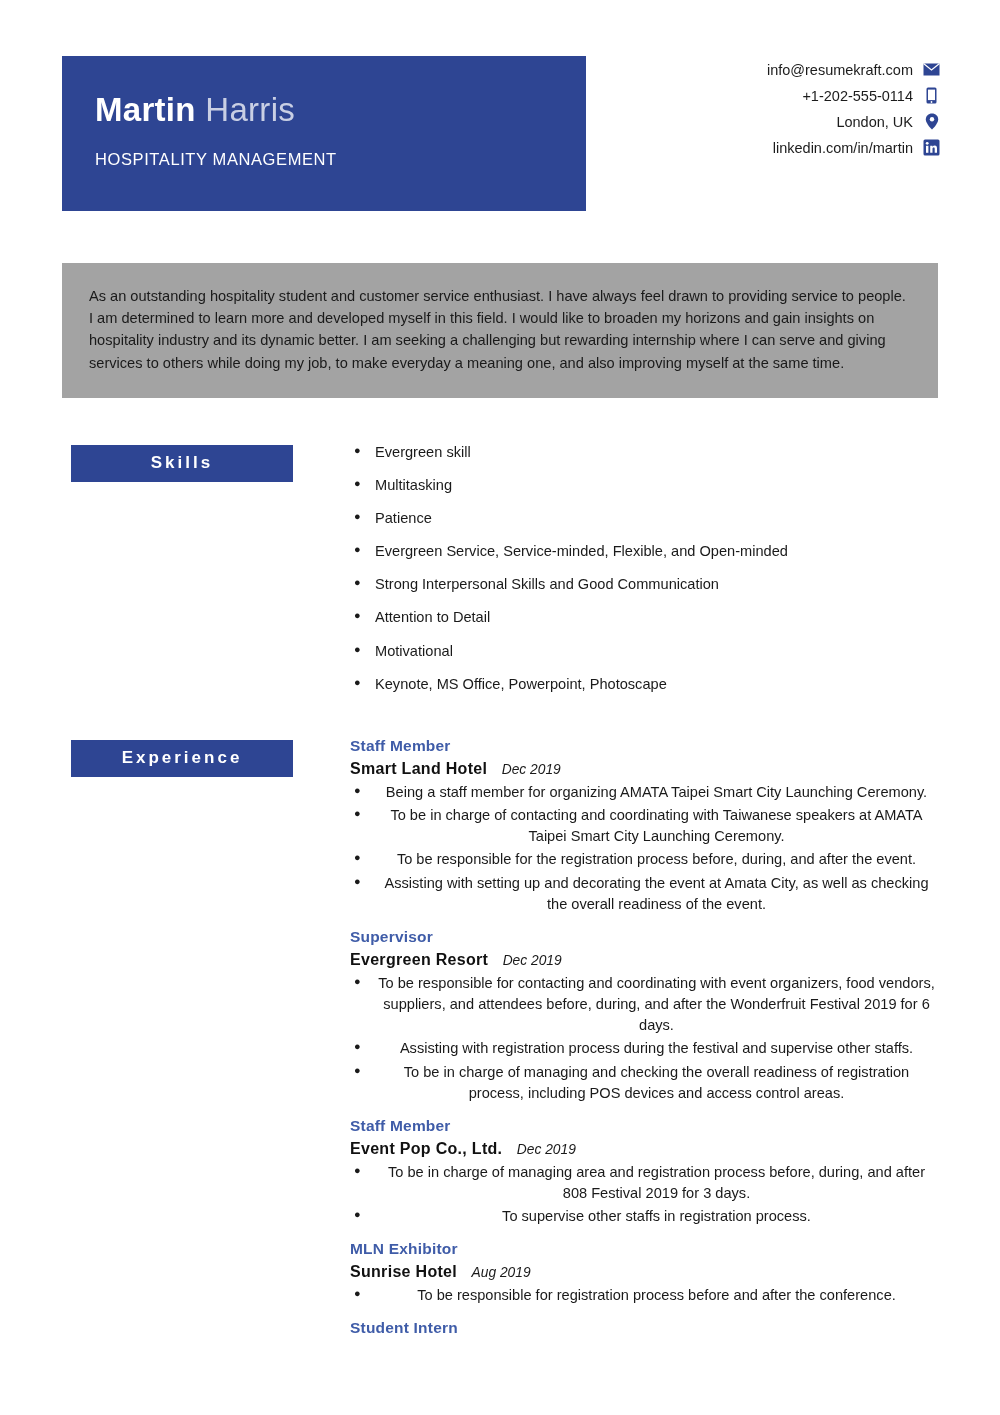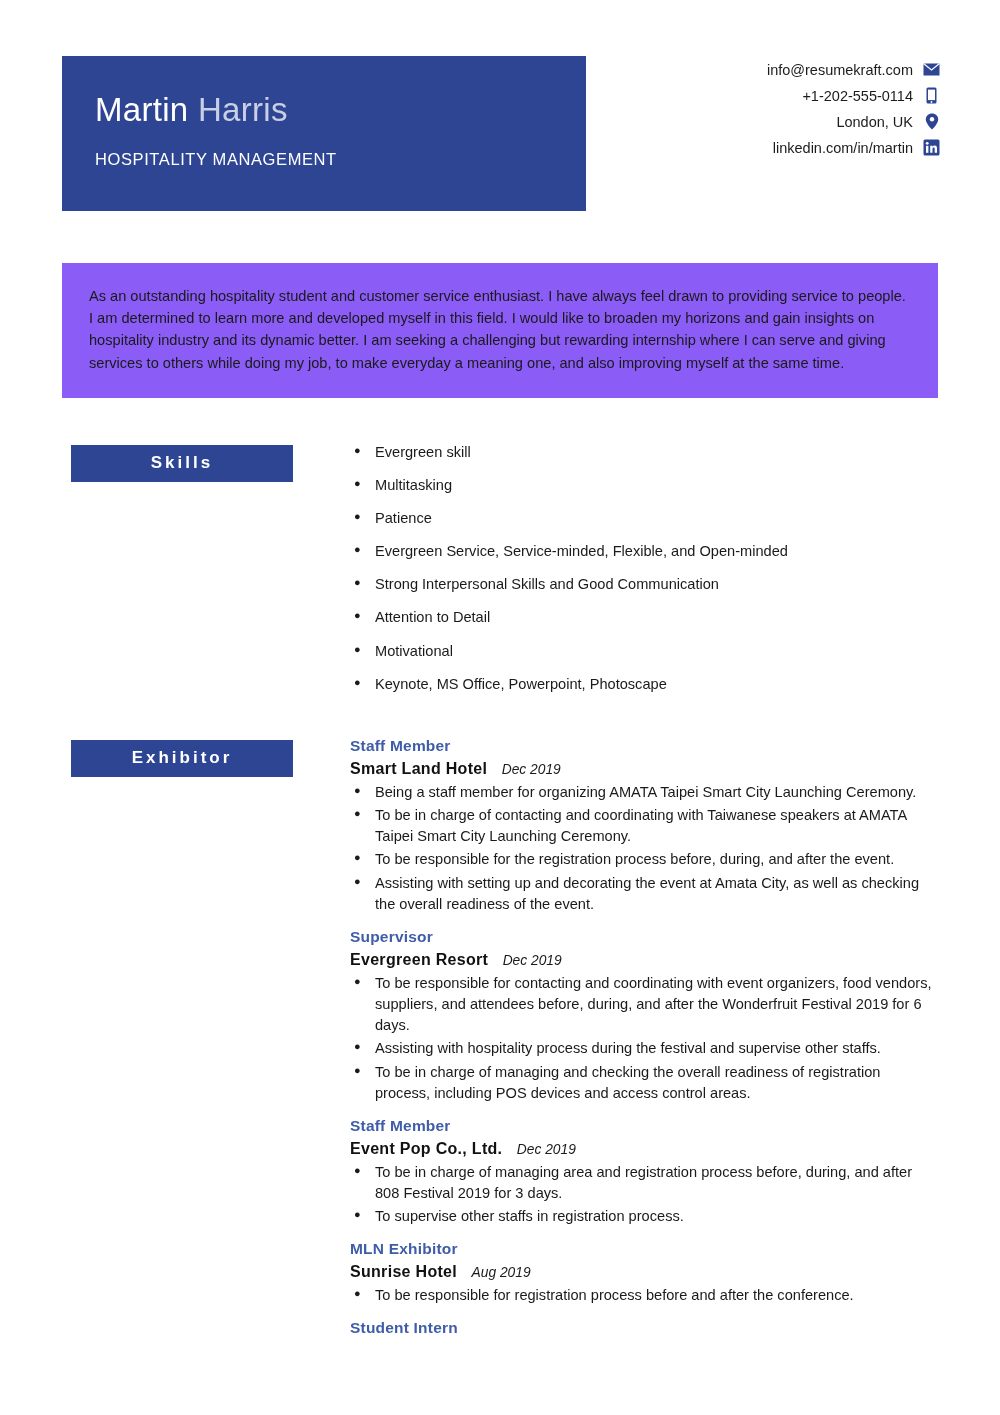--- a/index.html
+++ b/index.html
@@ -36,21 +36,21 @@
     padding: 34px 0 0 33px;
   }
   .name-line {
     font-size: 33px;
     letter-spacing: 0.3px;
     line-height: 1.2;
     color: #ffffff;
     white-space: nowrap;
   }
   .name-first {
-    font-weight: normal;
+    font-weight: bold;
     color: #ffffff;
   }
   .name-last {
     font-weight: normal;
     color: #c9cfe4;
   }
   .job-title {
     margin-top: 20px;
     font-size: 16.5px;
     color: #ffffff;
@@ -78,21 +78,21 @@
     height: 17px;
     display: inline-flex;
     align-items: center;
     justify-content: center;
   }
   .contact-icon svg { display: block; }
 
   
   .summary {
     margin: 52px 62px 0 62px;
-    background: #8b5cf6;
+    background: #a3a3a3;
     padding: 22px 25px 24px 27px;
     font-size: 14.6px;
     line-height: 1.52;
     color: #1a1a1a;
     box-sizing: border-box;
   }
 
   
   .section {
     display: flex;
@@ -165,20 +165,21 @@
   }
   .exp-date {
     font-size: 13.8px;
     font-style: italic;
     color: #1a1a1a;
     margin-left: 10px;
   }
   .exp-entry ul.bullets li {
     margin-bottom: 2px;
     line-height: 1.45;
+    text-align: center;
   }
   .skills-section { margin-top: 44px; }
   .experience-section { margin-top: 30px; }
 </style>
 </head>
 <body>
 
 <div class="page">
 
   <div class="header">
@@ -248,21 +249,21 @@
         <li>Strong Interpersonal Skills and Good Communication</li>
         <li>Attention to Detail</li>
         <li>Motivational</li>
         <li>Keynote, MS Office, Powerpoint, Photoscape</li>
       </ul>
     </div>
   </div>
 
   <div class="section experience-section">
     <div class="section-label-col">
-      <div class="section-label">Exhibitor</div>
+      <div class="section-label">Experience</div>
     </div>
     <div class="section-body">
 
       <div class="exp-entry">
         <div class="exp-role">Staff Member</div>
         <div class="exp-line">
           <span class="exp-company">Smart Land Hotel</span>
           <span class="exp-date">Dec 2019</span>
         </div>
         <ul class="bullets">
@@ -274,21 +275,21 @@
       </div>
 
       <div class="exp-entry">
         <div class="exp-role">Supervisor</div>
         <div class="exp-line">
           <span class="exp-company">Evergreen Resort</span>
           <span class="exp-date">Dec 2019</span>
         </div>
         <ul class="bullets">
           <li>To be responsible for contacting and coordinating with event organizers, food vendors, suppliers, and attendees before, during, and after the Wonderfruit Festival 2019 for 6 days.</li>
-          <li>Assisting with hospitality process during the festival and supervise other staffs.</li>
+          <li>Assisting with registration process during the festival and supervise other staffs.</li>
           <li>To be in charge of managing and checking the overall readiness of registration process, including POS devices and access control areas.</li>
         </ul>
       </div>
 
       <div class="exp-entry">
         <div class="exp-role">Staff Member</div>
         <div class="exp-line">
           <span class="exp-company">Event Pop Co., Ltd.</span>
           <span class="exp-date">Dec 2019</span>
         </div>

